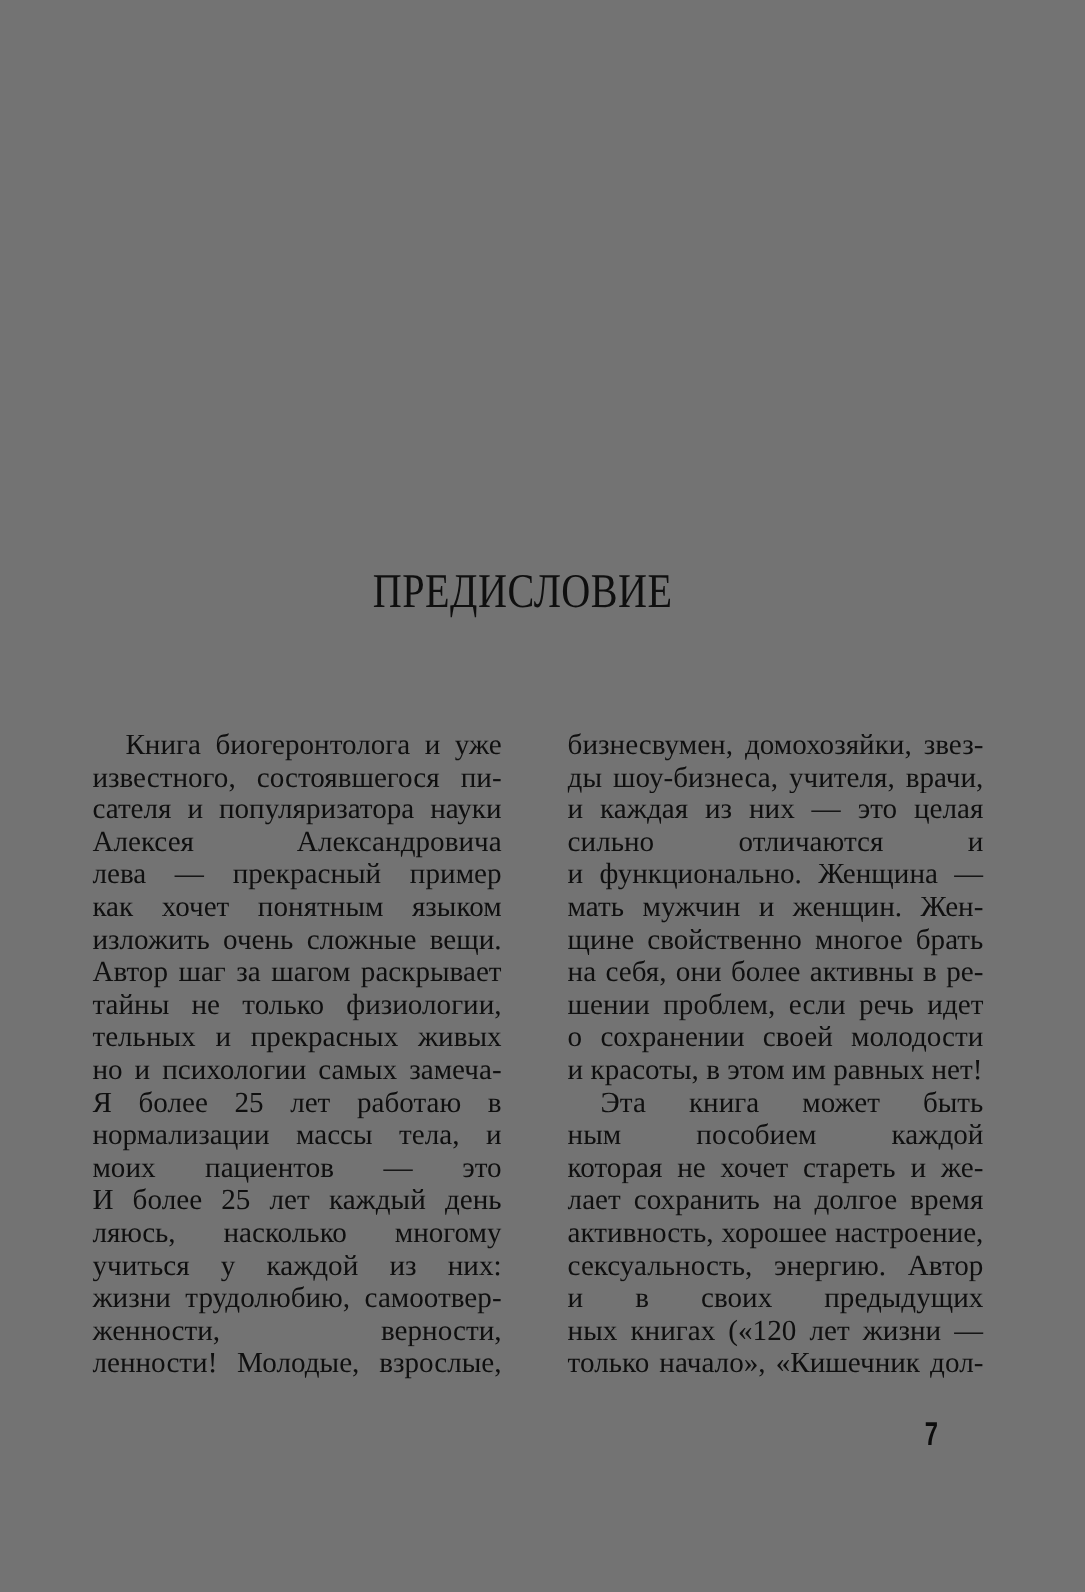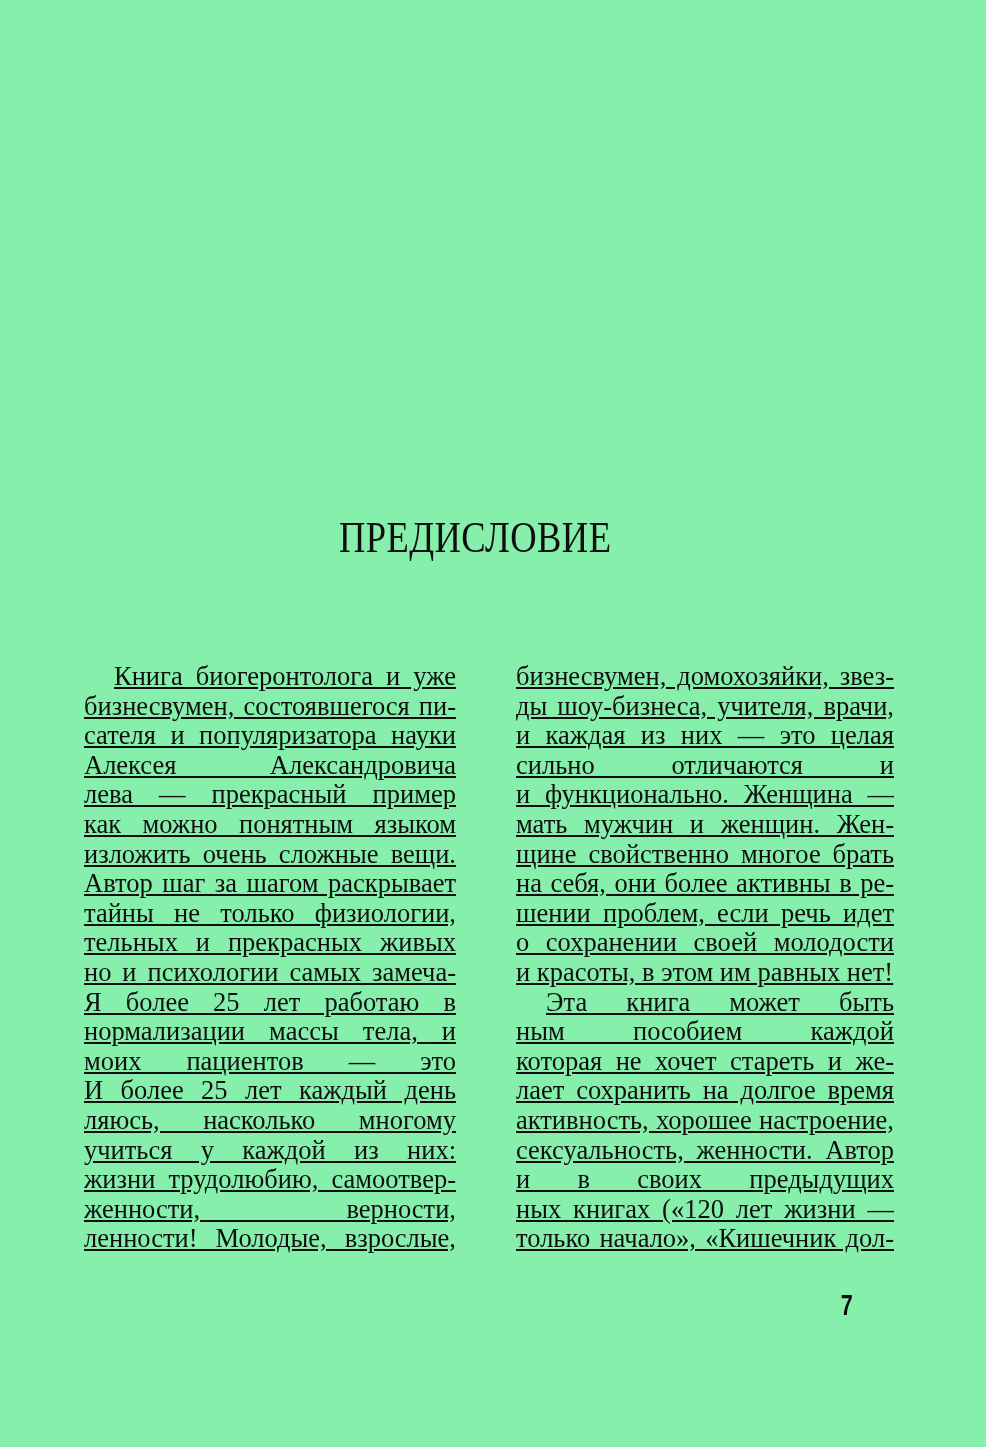--- a/index.html
+++ b/index.html
@@ -4,21 +4,21 @@
 <style>
   html, body {
     margin: 0;
     padding: 0;
     background: #ffffff;
   }
   .page {
     position: relative;
     width: 986px;
     height: 1447px;
-    background: #86efac;
+    background: #737373;
     overflow: hidden;
     font-family: "Liberation Serif", serif;
     color: #0f0f0f;
   }
   .title-wrap {
     position: absolute;
     left: 84px;
     top: 514px;
     width: 782px;
     text-align: center;
@@ -39,21 +39,20 @@
     font-size: 26.5px;
     line-height: 29.6px;
   }
   .col.left  { left: 84px;  width: 372px; }
   .col.right { left: 516px; width: 378px; }
   .line {
     height: 29.6px;
     overflow: hidden;
     text-align: justify;
     text-align-last: justify;
-    text-decoration: underline;
   }
   .line.indent { text-indent: 30px; }
   .line.no-just { text-align-last: left; }
   .pagenum-wrap {
     position: absolute;
     top: 1290px;
     right: 133px;
     width: 60px;
     text-align: right;
     font-family: "Liberation Sans", sans-serif;
@@ -72,25 +71,25 @@
 <body>
 
 <div class="page">
 
   <div class="title-wrap">
     <span class="title-text">ПРЕДИСЛОВИЕ</span>
   </div>
 
   <div class="col left">
       <div class="line indent">Книга биогеронтолога и уже</div>
-      <div class="line">бизнесвумен, состоявшегося пи-</div>
+      <div class="line">известного, состоявшегося пи-</div>
       <div class="line">сателя и популяризатора науки</div>
       <div class="line">Алексея Александровича Моска-</div>
       <div class="line">лева — прекрасный пример того,</div>
-      <div class="line">как можно понятным языком</div>
+      <div class="line">как хочет понятным языком</div>
       <div class="line">изложить очень сложные вещи.</div>
       <div class="line">Автор шаг за шагом раскрывает</div>
       <div class="line">тайны не только физиологии,</div>
       <div class="line">тельных и прекрасных живых</div>
       <div class="line">но и психологии самых замеча-</div>
       <div class="line">Я более 25 лет работаю в области</div>
       <div class="line">нормализации массы тела, и 90%</div>
       <div class="line">моих пациентов — это женщины.</div>
       <div class="line">И более 25 лет каждый день удив-</div>
       <div class="line">ляюсь, насколько многому можно</div>
@@ -110,21 +109,21 @@
       <div class="line">щине свойственно многое брать</div>
       <div class="line">на себя, они более активны в ре-</div>
       <div class="line">шении проблем, если речь идет</div>
       <div class="line">о сохранении своей молодости</div>
       <div class="line no-just">и красоты, в этом им равных нет!</div>
       <div class="line indent">Эта книга может быть настоль-</div>
       <div class="line">ным пособием каждой женщины,</div>
       <div class="line">которая не хочет стареть и же-</div>
       <div class="line">лает сохранить на долгое время</div>
       <div class="line">активность, хорошее настроение,</div>
-      <div class="line">сексуальность, женности. Автор</div>
+      <div class="line">сексуальность, энергию. Автор</div>
       <div class="line">и в своих предыдущих великолеп-</div>
       <div class="line">ных книгах («120 лет жизни —</div>
       <div class="line">только начало», «Кишечник дол-</div>
     </div>
 
   <div class="pagenum-wrap">
     <span class="pagenum-text">7</span>
   </div>
 
 </div>

